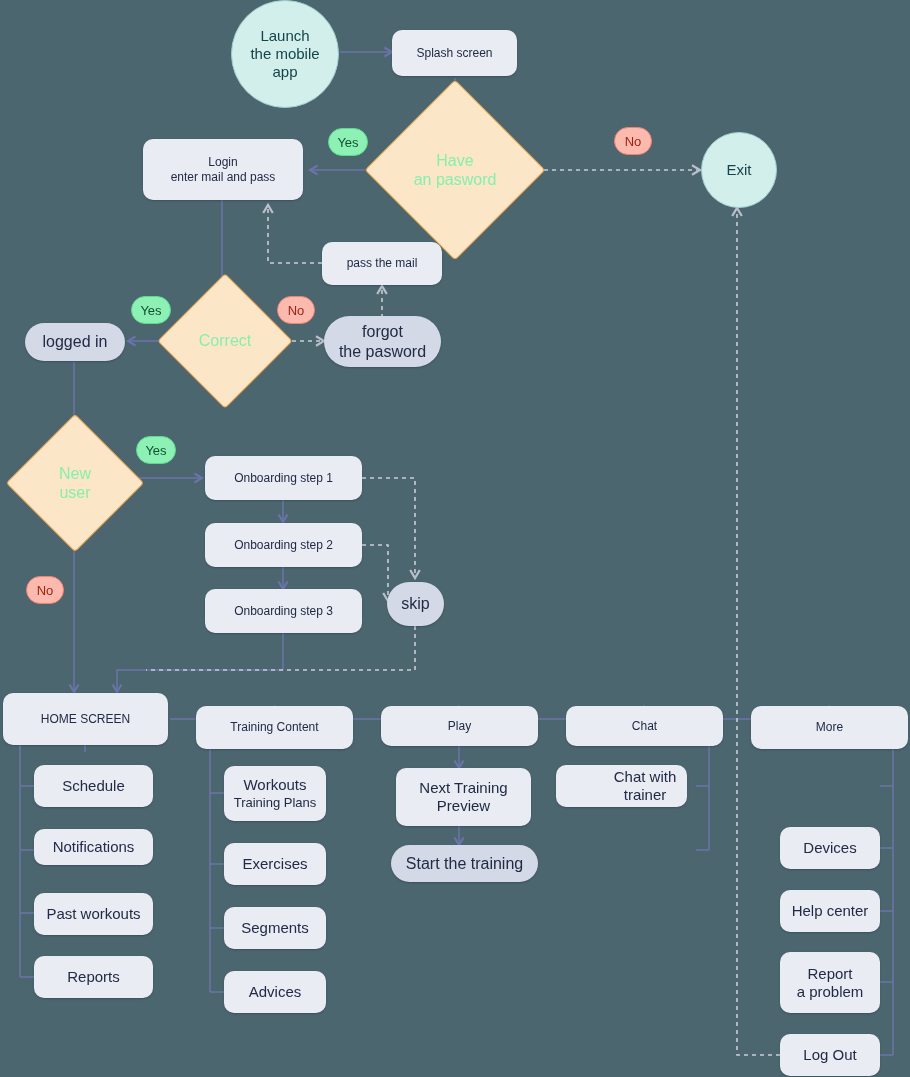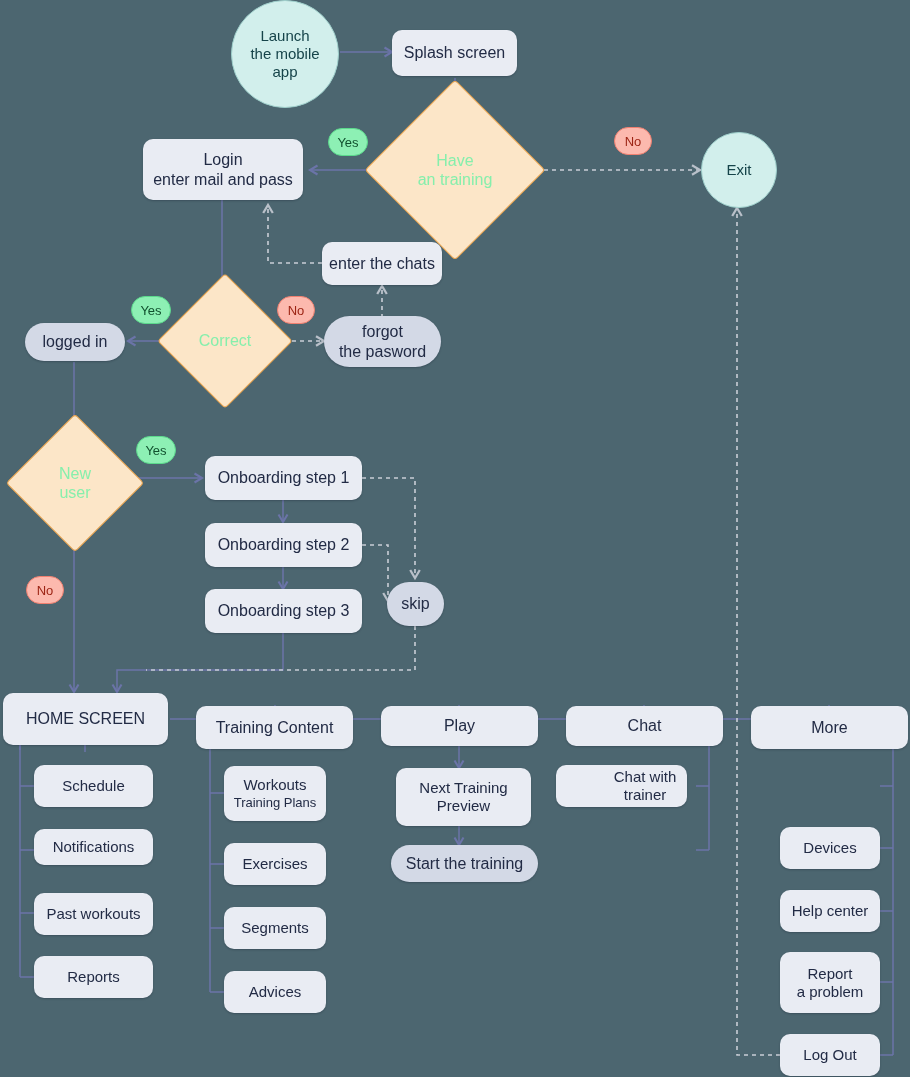--- a/index.html
+++ b/index.html
@@ -19,21 +19,21 @@
     color: #222b45;
     line-height: 1.2;
     z-index: 2;
   }
 
   
   .box {
     background: #e9ecf3;
     border-radius: 10px;
     box-shadow: 0 1px 2px rgba(20,30,45,.30);
-    font-size: 16px;
+    font-size: 12px;
   }
   .box.small { font-size: 15px; }
 
   
   .pill {
     background: #d3d9e6;
     border-radius: 999px;
     box-shadow: 0 1px 2px rgba(20,30,45,.30);
     font-size: 16px;
   }
@@ -174,21 +174,21 @@
   </div>
 
   <div class="node box" style="left:392px; top:30px; width:125px; height:46px;">
     <span>Splash screen</span>
   </div>
 
   <div class="node diamond" style="left:391px; top:106px; width:128px; height:128px;">
     <span class="dshape"></span>
     <span class="dlabel stack">
       <span>Have</span>
-      <span>an training</span>
+      <span>an pasword</span>
     </span>
   </div>
 
   <div class="badge yes" style="left:328px; top:128px; width:40px; height:28px;">
     <span>Yes</span>
   </div>
 
   <div class="badge no" style="left:614px; top:127px; width:38px; height:28px;">
     <span>No</span>
   </div>
@@ -196,21 +196,21 @@
   <div class="node circle" style="left:701px; top:132px; width:76px; height:76px;">
     <span>Exit</span>
   </div>
 
   <div class="node box stack" style="left:143px; top:139px; width:160px; height:61px;">
     <span>Login</span>
     <span>enter mail and pass</span>
   </div>
 
   <div class="node box" style="left:322px; top:242px; width:120px; height:43px;">
-    <span>enter the chats</span>
+    <span>pass the mail</span>
   </div>
 
   <div class="node diamond" style="left:177px; top:293px; width:96px; height:96px;text-align:right;">
     <span class="dshape"></span>
     <span class="dlabel">Correct</span>
   </div>
 
   <div class="badge yes" style="left:131px; top:296px; width:40px; height:28px;">
     <span>Yes</span>
   </div>

